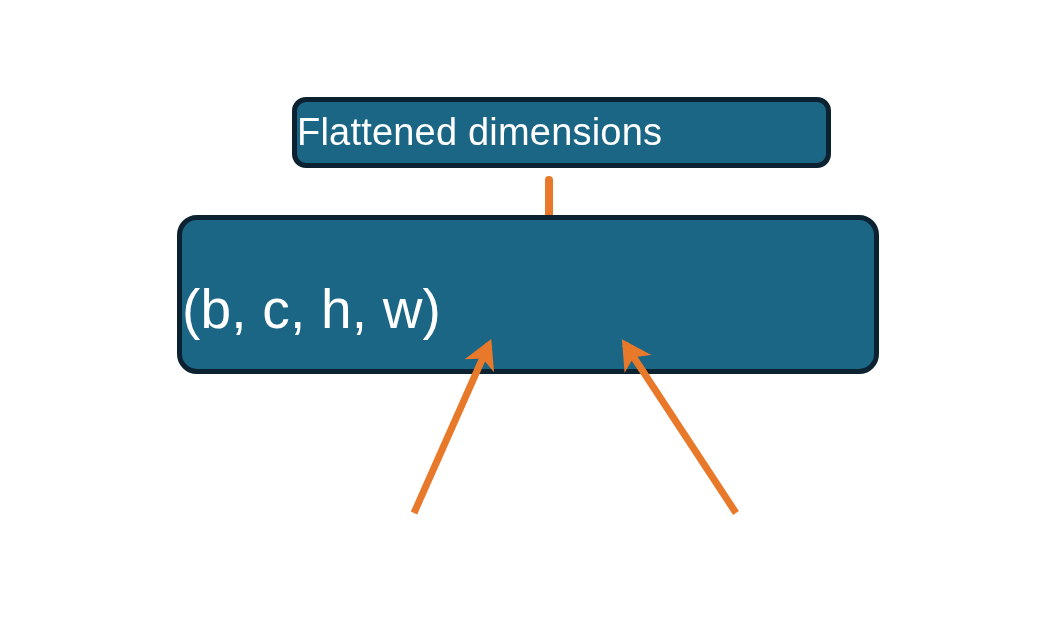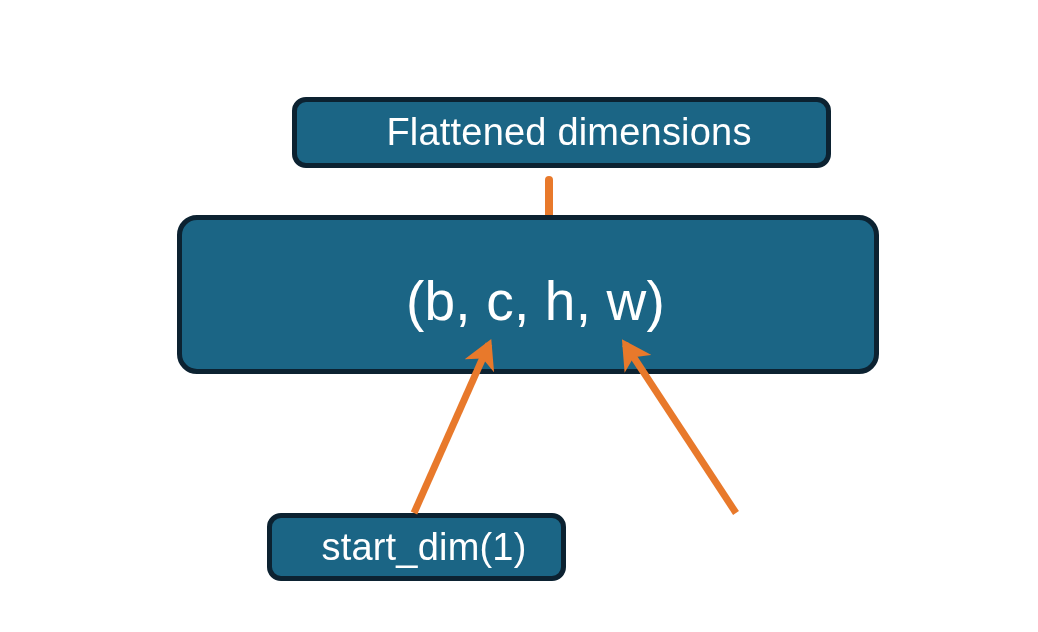--- a/index.html
+++ b/index.html
@@ -16,45 +16,43 @@
     font-family: "Liberation Sans", sans-serif;
   }
   .node {
     position: absolute;
     box-sizing: border-box;
     background: #1b6585;
     border: 5px solid #0c2231;
     border-radius: 14px;
     display: flex;
     align-items: center;
-    justify-content: center;
     color: #ffffff;
     letter-spacing: 0.2px;
     white-space: nowrap;
     z-index: 2;
-    padding-left: 15px;
   }
   #node-flattened {
     left: 292px;
     top: 97px;
     width: 539px;
     height: 71px;
     font-size: 38px;
   }
   #node-shape {
     left: 177px;
     top: 215px;
     width: 702px;
     height: 159px;
     border-radius: 20px;
     font-size: 55px;
   }
   #node-shape .node-label {
     position: relative;
-    top: 6px;
+    top: 14px;
   }
   #node-start {
     left: 267px;
     top: 513px;
     width: 299px;
     height: 68px;
     font-size: 38px;
   }
   #node-end {
     left: 580px;
@@ -102,23 +100,20 @@
   </svg>
 
   <div class="node" id="node-flattened">
     <span class="node-label">Flattened dimensions</span>
   </div>
 
   <div class="node" id="node-shape">
     <span class="node-label">(b, c, h, w)</span>
   </div>
 
-  <div class="node" id="node-start">
-    <span class="node-label">start_dim(1)</span>
-  </div>
 
 
   <svg id="overlay-over" viewBox="0 0 1038 632" xmlns="http://www.w3.org/2000/svg">
     <defs>
       <marker id="arrowhead-orange" markerWidth="4.2" markerHeight="4.6" refX="3.4" refY="2.3" orient="auto" markerUnits="strokeWidth">
         <path d="M 0 0 L 4.2 2.3 L 0 4.6 L 1.15 2.3 Z" fill="#e8792b"></path>
       </marker>
     </defs>
 
     <path d="M 414 513 L 489 344" fill="none" stroke="#e8792b" stroke-width="7" stroke-linecap="butt" marker-end="url(#arrowhead-orange)"></path>

